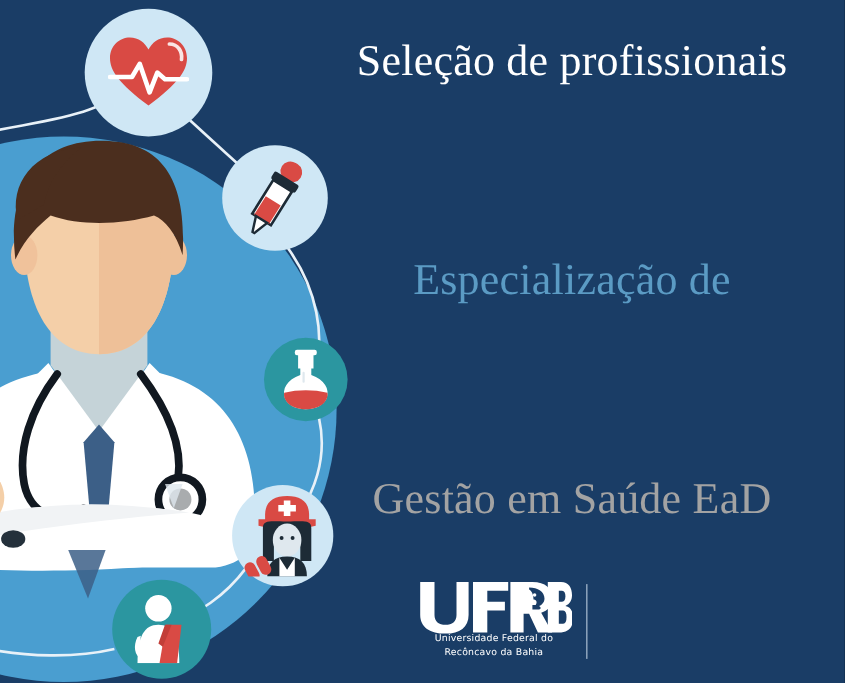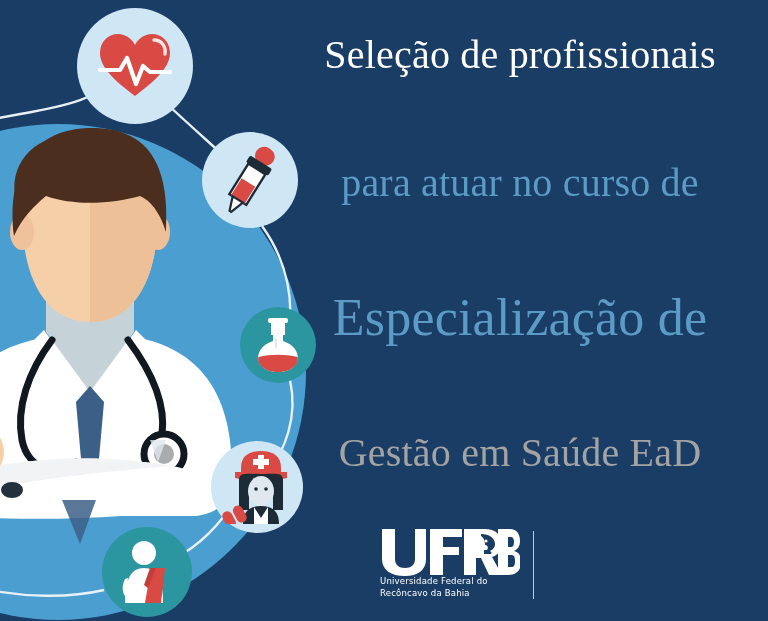--- a/index.html
+++ b/index.html
@@ -57,39 +57,39 @@
   }
   .headline {
     width: 100%;
     font-weight: normal;
     letter-spacing: .2px;
     line-height: 1.05;
     white-space: nowrap;
   }
   .hl-1 { font-size: 40px; color: #ffffff; }
   .hl-2 { font-size: 40px; color: #5b9bc4; }
-  .hl-3 { font-size: 52px; color: #5b9bc4; }
+  .hl-3 { font-size: 40px; color: #5b9bc4; }
   .hl-4 { font-size: 40px; color: #a3a3a3; }
 
   
   #logo-block {
     position: absolute;
     z-index: 6;
     left: 380px;
     top: 525px;
     width: 200px;
     height: 80px;
   }
   #logo-wordmark { position: absolute; left: 0; top: 0; }
   #logo-sub {
     position: absolute;
     left: 0;
     top: 50px;
     width: 138px;
-    text-align: left;
+    text-align: center;
     font-family: "DejaVu Sans", "Liberation Sans", sans-serif;
     font-size: 8.5px;
     line-height: 1.45;
     color: #ffffff;
     letter-spacing: .2px;
   }
   #logo-divider {
     position: absolute;
     left: 153px;
     top: 6px;
@@ -253,21 +253,20 @@
         <path d="M 8 62 C 8 38, 14 27, 27 27 C 40 27, 46 38, 46 62 Z" fill="#ffffff"></path>
         <path d="M 8 38 C 4 46, 5 55, 12 58 L 34 58 L 34 48 L 16 48 C 12 46, 10 42, 11 37 Z" fill="#ffffff"></path>
         <path d="M 34 27 L 48 27 L 44 62 L 28 62 Z" fill="#d94a44"></path>
         <path d="M 33 27 L 39 27 L 31 47 L 27 44 Z" fill="#c23e38"></path>
       </svg>
     </div>
   </div>
 
   <div id="text-block">
     <div class="headline hl-1">Seleção de profissionais</div>
-    <div class="headline hl-2">para atuar no curso de</div>
     <div class="headline hl-3">Especialização de</div>
     <div class="headline hl-4">Gestão em Saúde EaD</div>
   </div>
 
   <div id="logo-block">
     <svg id="logo-wordmark" width="140" height="52" viewBox="0 0 140 52">
 
       <path d="M 2 4 L 15 4 L 15 34 C 15 40, 19 43, 25 43 C 31 43, 35 40, 35 34 L 35 4 L 46 4 L 46 34
                C 46 45, 38 51, 25 51 C 11 51, 2 45, 2 34 Z" fill="#ffffff"></path>
 

